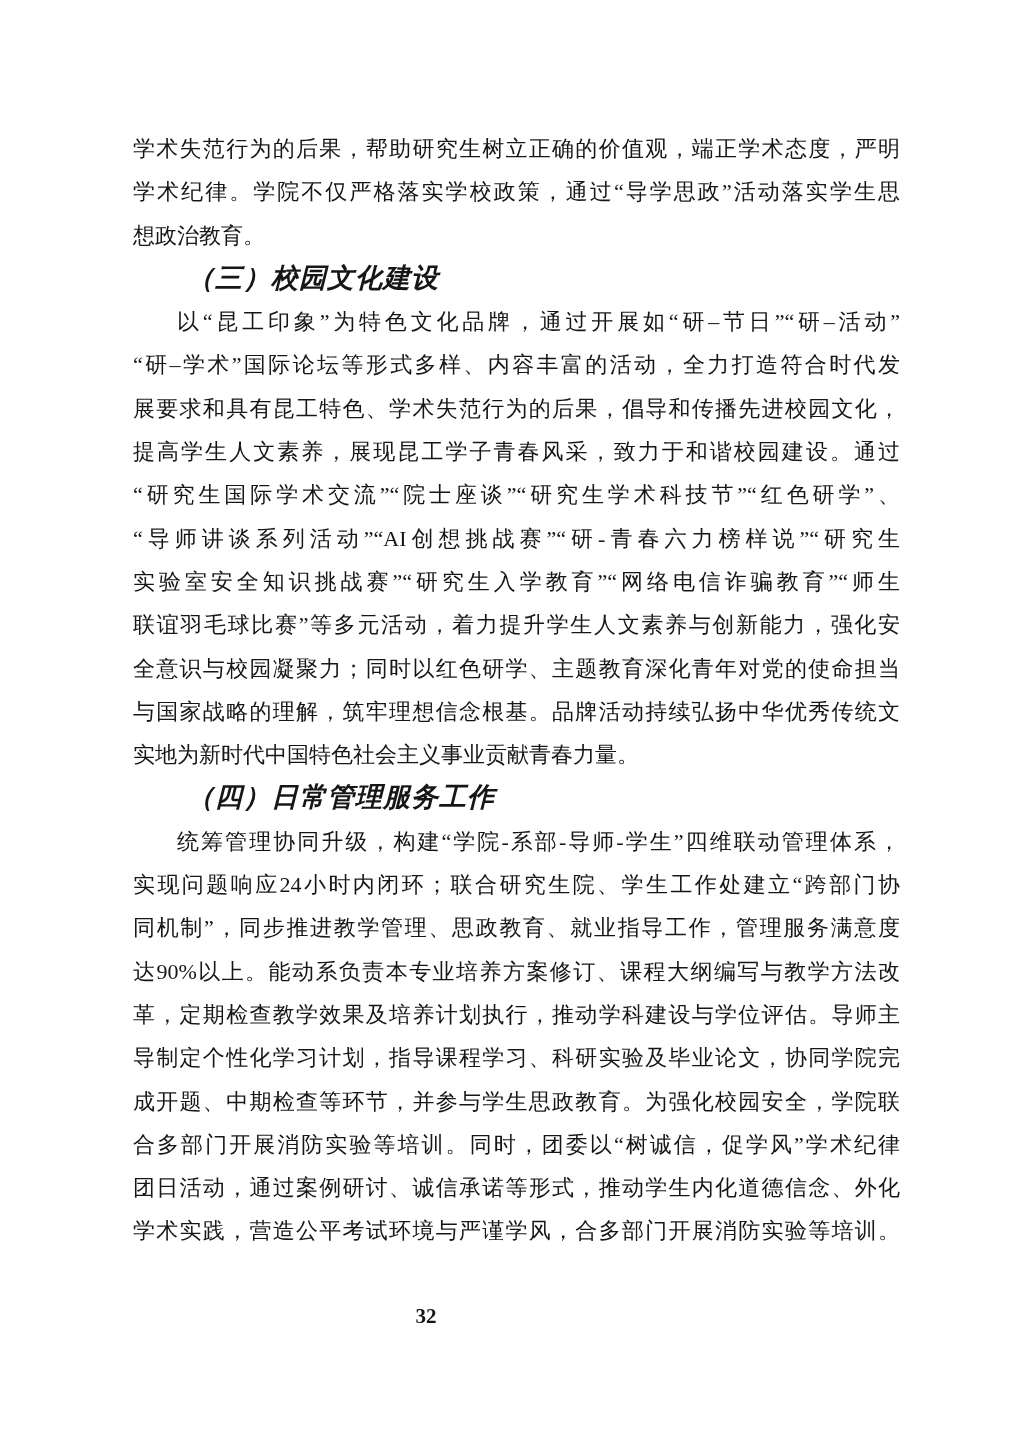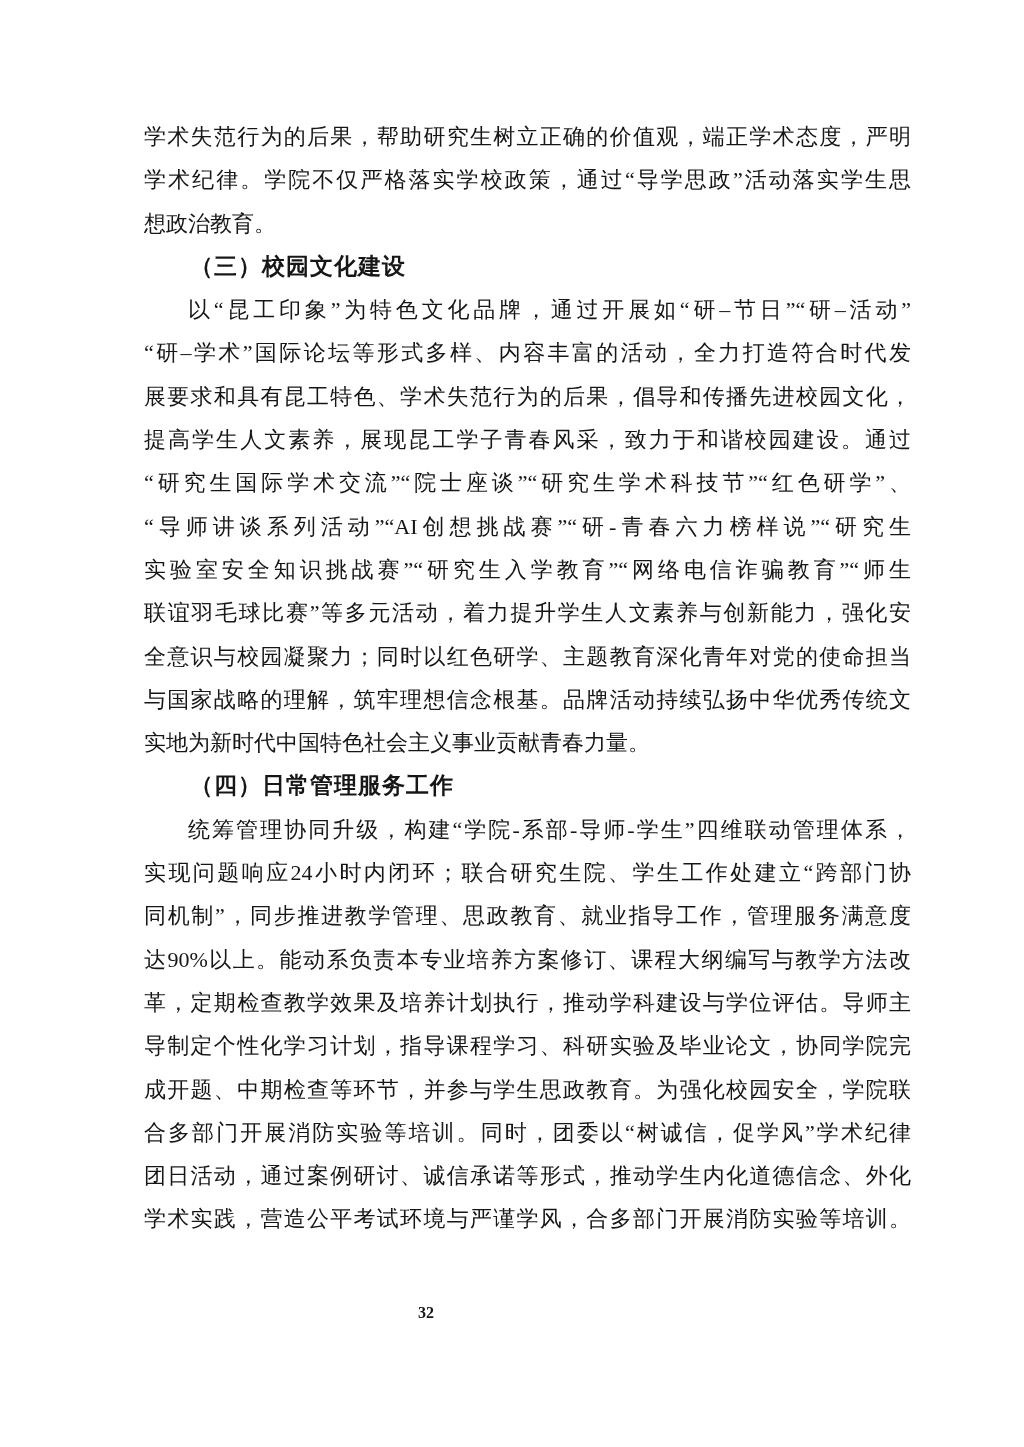--- a/index.html
+++ b/index.html
@@ -8,53 +8,53 @@
     height: 1447px;
     background: #ffffff;
     position: relative;
     overflow: hidden;
     font-family: "Liberation Serif", "DejaVu Serif", serif;
     color: #161616;
   }
   .page-body {
     position: absolute;
     left: 133px;
-    top: 115px;
+    top: 127px;
     width: 767px;
     font-size: 22px;
     line-height: 43.3px;
-    margin-left: 11px;
   }
   .line {
     height: 43.3px;
     overflow: hidden;
     text-align: justify;
     text-align-last: justify;
   }
   .line.last {
     text-align: right;
     text-align-last: left;
   }
   .line.indent { text-indent: 2em; }
   .heading {
     height: 43.3px;
     overflow: hidden;
     font-family: "Liberation Sans", "DejaVu Sans", sans-serif;
     font-weight: 700;
-    font-size: 23px;
+    font-size: 27px;
     text-indent: 2em;
     letter-spacing: 1px;
+    font-style: italic;
   }
   .footer {
     position: absolute;
     top: 1304px;
     left: 0;
     width: 852px;
     text-align: center;
-    font-size: 16px;
+    font-size: 21px;
     font-weight: 700;
     font-family: "Liberation Serif", "DejaVu Serif", serif;
   }
 </style>
 </head>
 <body>
 
 <div class="page-body">
   <div class="line">学术失范行为的后果，帮助研究生树立正确的价值观，端正学术态度，严明</div>
   <div class="line">学术纪律。学院不仅严格落实学校政策，通过“导学思政”活动落实学生思</div>

